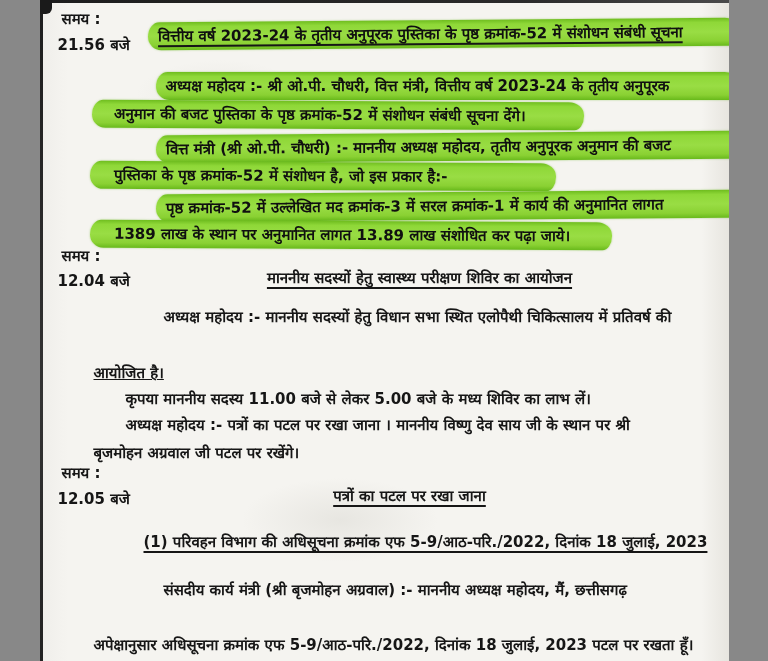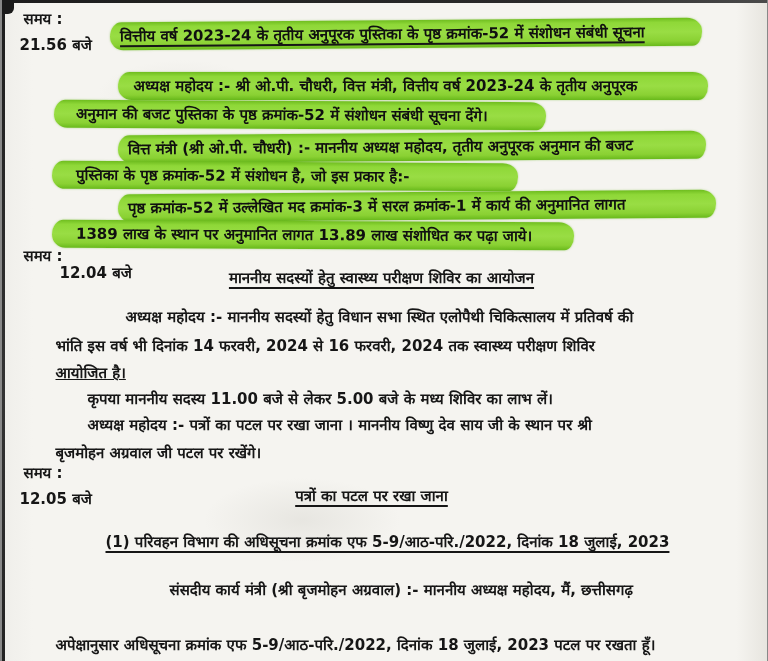--- a/index.html
+++ b/index.html
@@ -2,21 +2,21 @@
 <html><head>
 <meta charset="utf-8">
 <style>
   html,body{margin:0;padding:0;}
   body{
     font-family:"DejaVu Sans","Liberation Sans",sans-serif;
     background:#888;
   }
   .page{
     position:relative;
-    width:765px;height:661px;
+    width:689px;height:661px;
     margin:0 auto;
     background:
       radial-gradient(140px 60px at 300px 520px, rgba(190,188,180,0.25), transparent 70%),
       radial-gradient(120px 50px at 180px 95px, rgba(195,193,185,0.2), transparent 70%),
       linear-gradient(90deg, #efeeea 0%, #f5f4f0 4%, #f5f4f0 96%, #e7e5df 100%),
       #f4f3ef;
     overflow:hidden;
     color:#191919;
   }
   .edge-top{position:absolute;top:0;left:0;width:100%;height:3px;background:linear-gradient(90deg,#1d1d1d 0%,#2a2a2a 70%,#4a4a4a 100%);}
@@ -54,41 +54,40 @@
 <div class="page">
   <div class="edge-top"></div>
   <div class="edge-left"></div>
   <div class="corner-mark"></div>
 
   <div class="line time" style="left:22px;top:8px;">समय :</div>
   <div class="line time" style="left:18px;top:34px;">21.56 बजे</div>
 
   <div class="line hl tilt-a u" style="left:108px;top:20px;width:582px;padding-left:10px;">वित्तीय वर्ष 2023-24 के तृतीय अनुपूरक पुस्तिका के पृष्ठ क्रमांक-52 में संशोधन संबंधी सूचना</div>
 
-  <div class="line hl" style="left:116px;top:72px;width:574px;padding-left:16px;">अध्यक्ष महोदय :- श्री ओ.पी. चौधरी, वित्त मंत्री, वित्तीय वर्ष 2023-24 के तृतीय अनुपूरक</div>
+  <div class="line hl" style="left:116px;top:72px;width:574px;padding-left:10px;">अध्यक्ष महोदय :- श्री ओ.पी. चौधरी, वित्त मंत्री, वित्तीय वर्ष 2023-24 के तृतीय अनुपूरक</div>
   <div class="line hl tilt-b" style="left:52px;top:101px;width:470px;padding-left:22px;">अनुमान की बजट पुस्तिका के पृष्ठ क्रमांक-52 में संशोधन संबंधी सूचना देंगे।</div>
   <div class="line hl tilt-a" style="left:116px;top:133px;width:578px;padding-left:10px;">वित्त मंत्री (श्री ओ.पी. चौधरी) :- माननीय अध्यक्ष महोदय, तृतीय अनुपूरक अनुमान की बजट</div>
   <div class="line hl tilt-b" style="left:50px;top:162px;width:442px;padding-left:24px;">पुस्तिका के पृष्ठ क्रमांक-52 में संशोधन है, जो इस प्रकार है:-</div>
   <div class="line hl tilt-a" style="left:116px;top:192px;width:588px;padding-left:10px;">पृष्ठ क्रमांक-52 में उल्लेखित मद क्रमांक-3 में सरल क्रमांक-1 में कार्य की अनुमानित लागत</div>
   <div class="line hl tilt-b" style="left:50px;top:221px;width:498px;padding-left:24px;">1389 लाख के स्थान पर अनुमानित लागत 13.89 लाख संशोधित कर पढ़ा जाये।</div>
 
   <div class="line time" style="left:22px;top:245px;">समय :</div>
-  <div class="line time" style="left:18px;top:262px;margin-left:40px;">12.04 बजे</div>
+  <div class="line time" style="left:18px;top:270px;">12.04 बजे</div>
 
   <div class="line u center" style="left:150px;top:264px;width:460px;">माननीय सदस्यों हेतु स्वास्थ्य परीक्षण शिविर का आयोजन</div>
 
   <div class="line" style="left:124px;top:303px;">अध्यक्ष महोदय :- माननीय सदस्यों हेतु विधान सभा स्थित एलोपैथी चिकित्सालय में प्रतिवर्ष की</div>
-  <div class="line" style="left:54px;top:332px;">भांति इस वर्ष भी दिनांक 14 फरवरी, 2024 से 16 फरवरी, 2024 तक स्वास्थ्य परीक्षण शिविर</div>
   <div class="line" style="left:54px;top:359px;text-decoration:underline;">आयोजित है।</div>
   <div class="line" style="left:86px;top:385px;">कृपया माननीय सदस्य 11.00 बजे से लेकर 5.00 बजे के मध्य शिविर का लाभ लें।</div>
   <div class="line" style="left:54px;top:439px;">बृजमोहन अग्रवाल जी पटल पर रखेंगे।</div>
   <div class="line" style="left:86px;top:411px;">अध्यक्ष महोदय :- पत्रों का पटल पर रखा जाना । माननीय विष्णु देव साय जी के स्थान पर श्री</div>
 
   <div class="line time" style="left:22px;top:462px;">समय :</div>
   <div class="line time" style="left:18px;top:488px;">12.05 बजे</div>
 
   <div class="line u center" style="left:210px;top:482px;width:320px;">पत्रों का पटल पर रखा जाना</div>
 
   <div class="line u" style="left:104px;top:528px;width:600px;">(1) परिवहन विभाग की अधिसूचना क्रमांक एफ 5-9/आठ-परि./2022, दिनांक 18 जुलाई, 2023</div>
 
-  <div class="line" style="left:124px;top:576px;margin-left:44px;">संसदीय कार्य मंत्री (श्री बृजमोहन अग्रवाल) :- माननीय अध्यक्ष महोदय, मैं,  छत्तीसगढ़</div>
+  <div class="line" style="left:124px;top:576px;">संसदीय कार्य मंत्री (श्री बृजमोहन अग्रवाल) :- माननीय अध्यक्ष महोदय, मैं,  छत्तीसगढ़</div>
   <div class="line" style="left:54px;top:631px;">अपेक्षानुसार अधिसूचना क्रमांक एफ 5-9/आठ-परि./2022, दिनांक 18 जुलाई, 2023 पटल पर रखता हूँ।</div>
 </div>
 
 </body></html>

